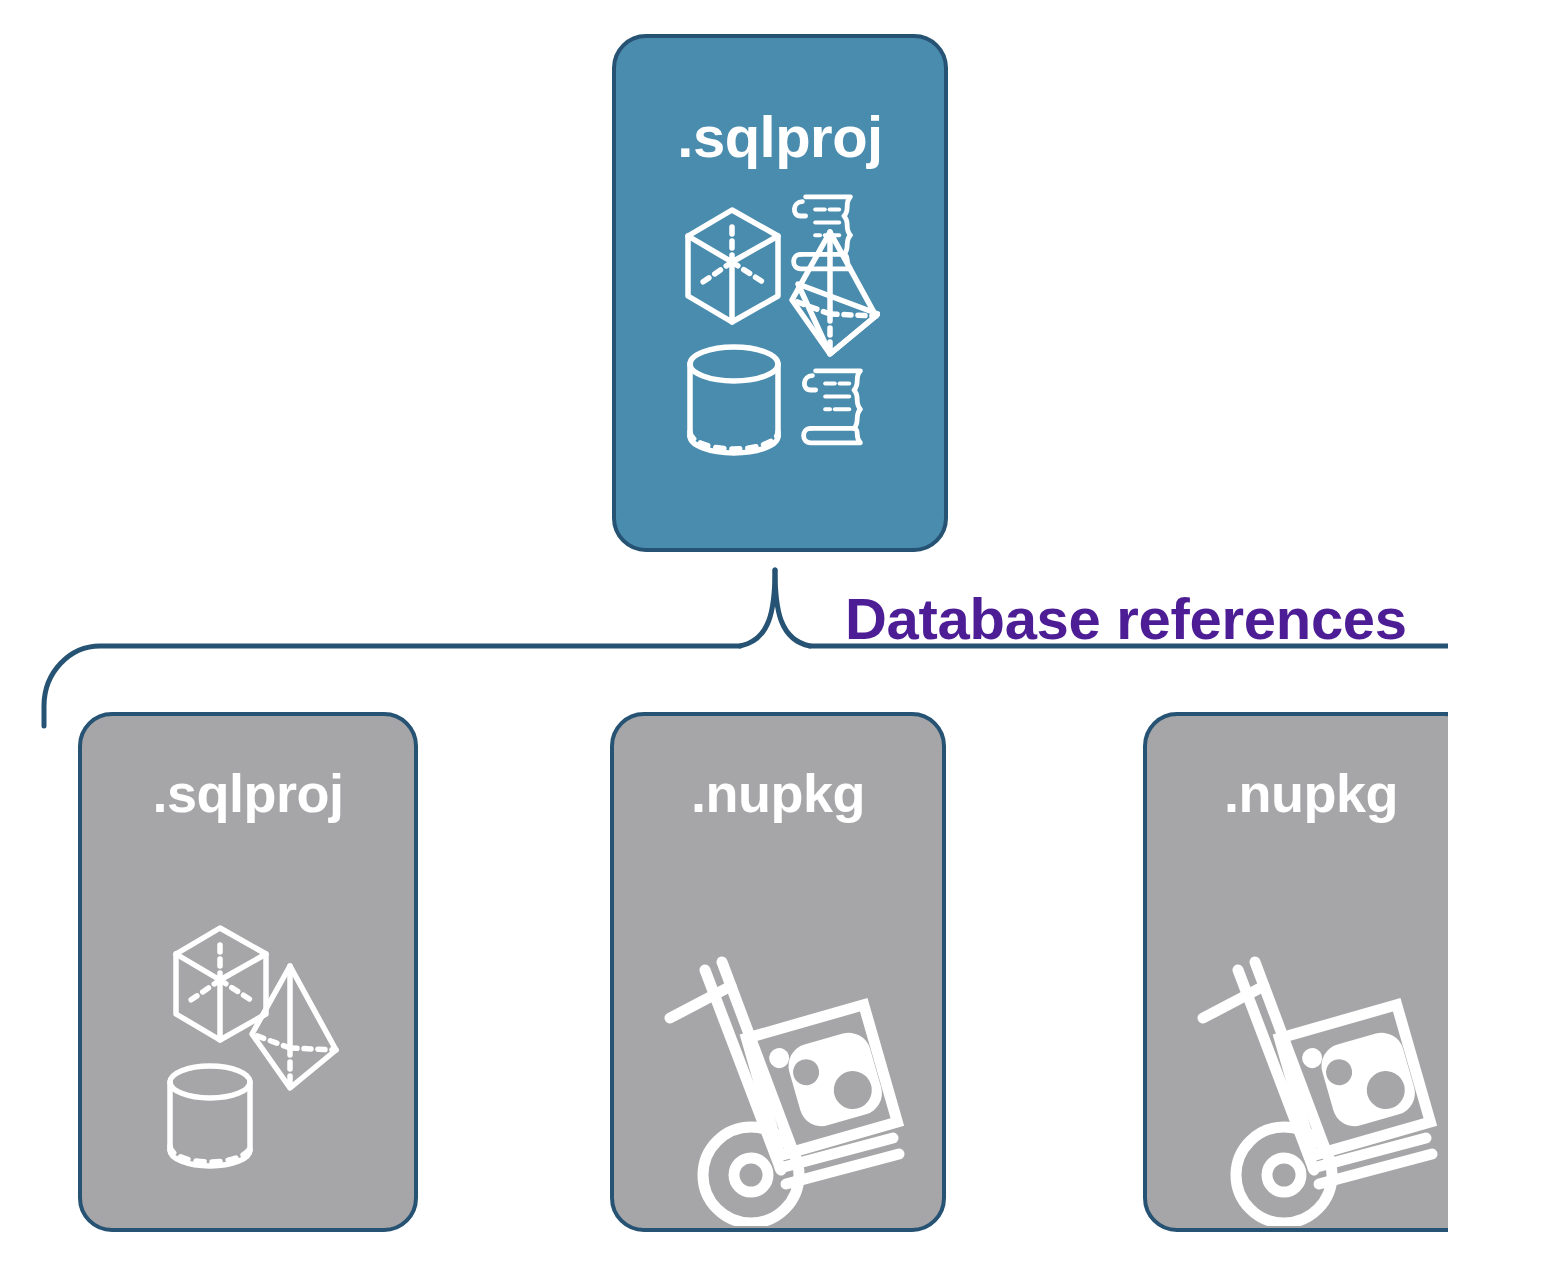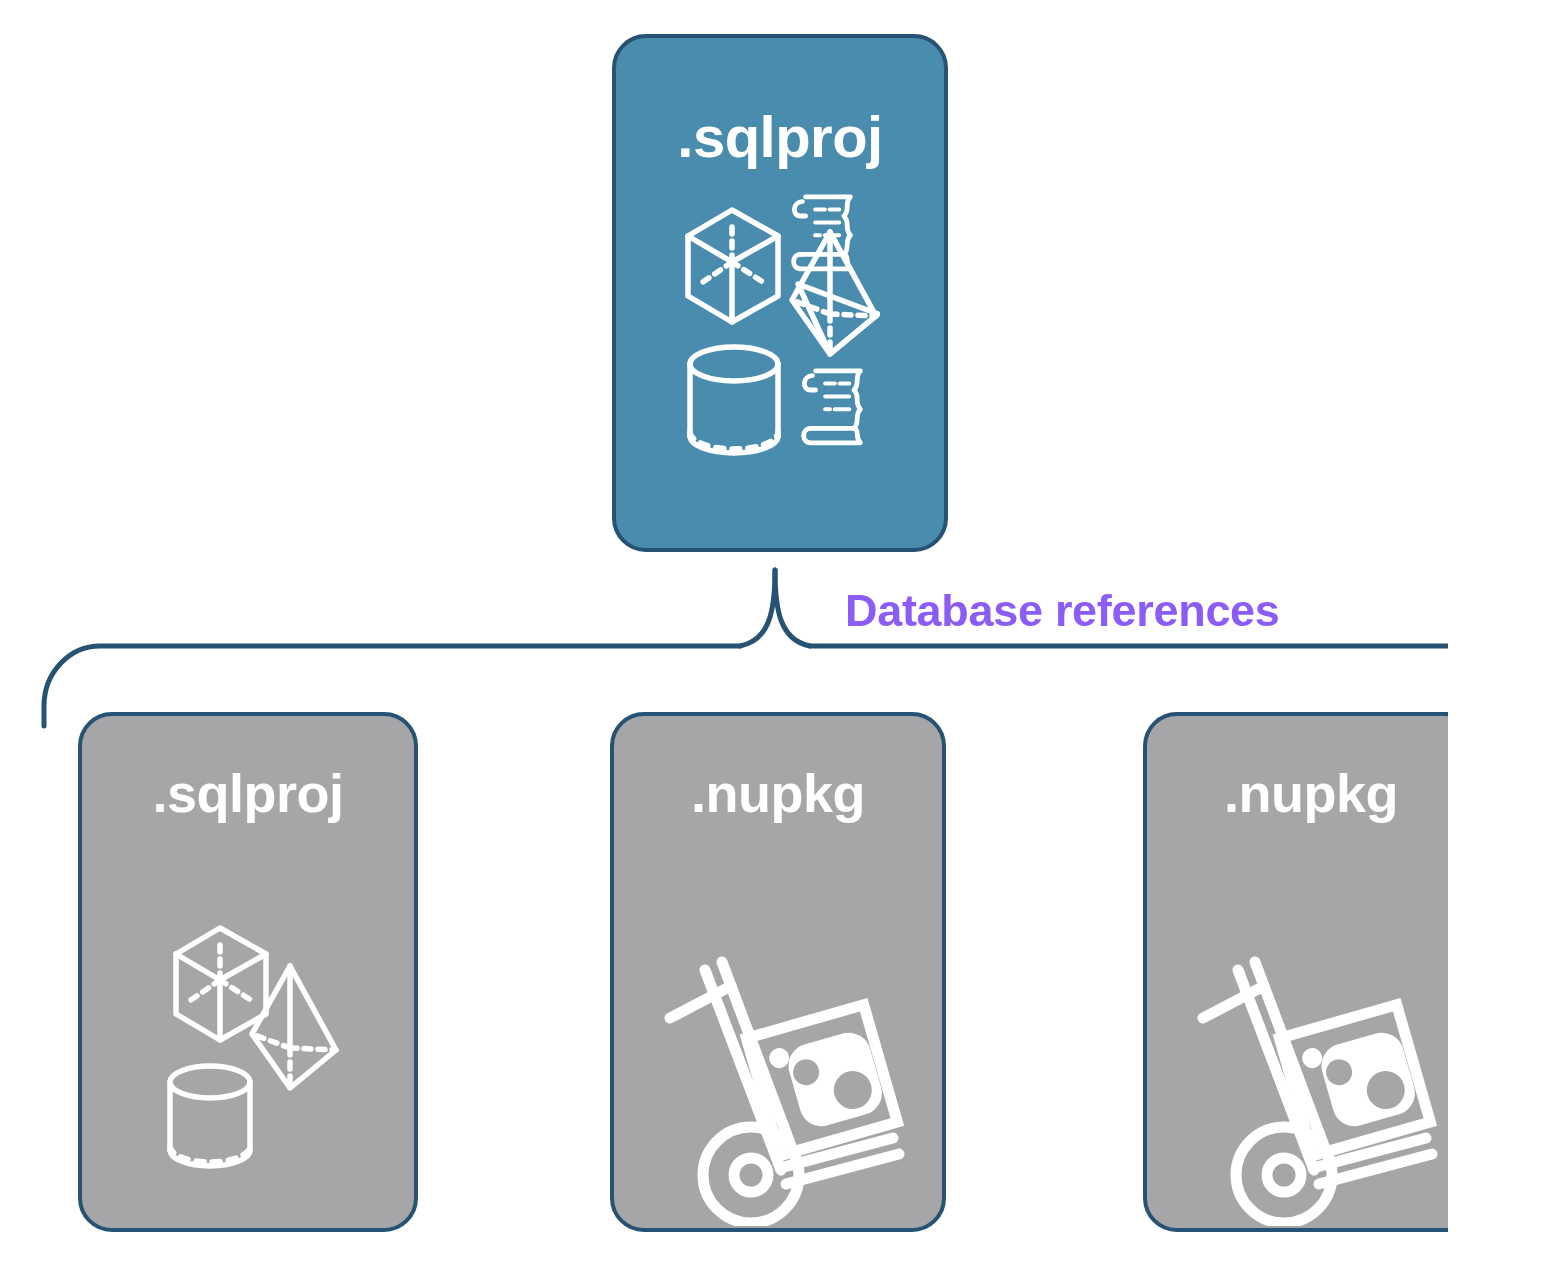--- a/index.html
+++ b/index.html
@@ -77,23 +77,23 @@
     width: 1566px;
     height: 1274px;
     pointer-events: none;
   }
 
   
   #brace-label {
     position: absolute;
     left: 845px;
     top: 585px;
-    font-size: 45px;
+    font-size: 58px;
     font-weight: bold;
-    color: #8b5cf6;
+    color: #4c1d95;
     letter-spacing: -0.3px;
     white-space: nowrap;
     text-align: right;
   }
 </style>
 </head>
 <body>
 
 <div id="stage">
 

